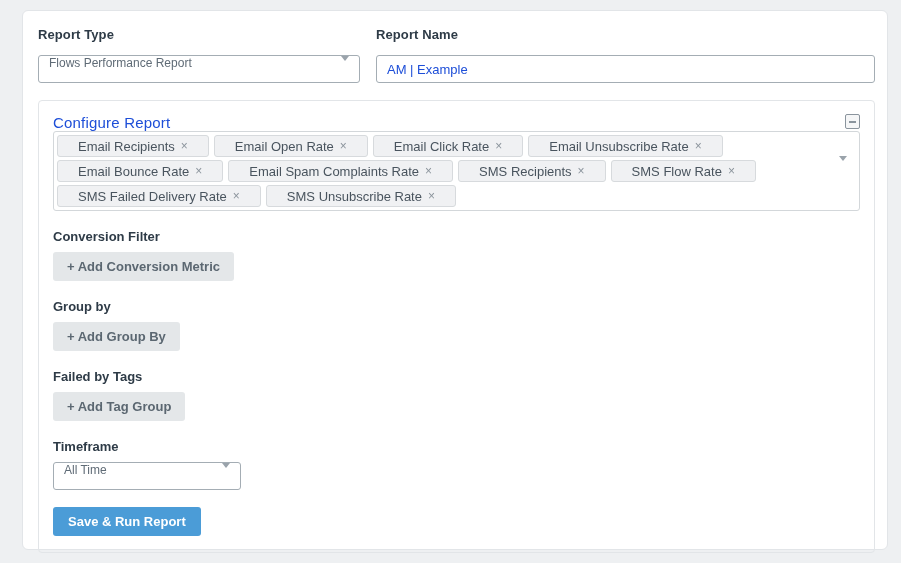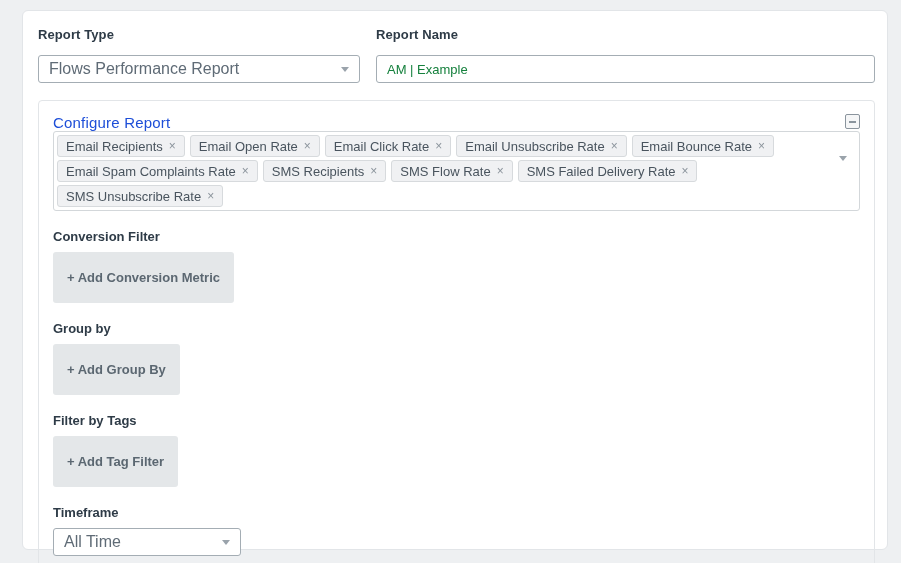--- a/index.html
+++ b/index.html
@@ -32,42 +32,41 @@
     color: #2e3b47;
     margin-bottom: 13px;
     letter-spacing: .1px;
   }
   .select-box {
     height: 28px;
     border: 1px solid #a4adb4;
     border-radius: 3px;
     background: #fff;
     display: flex;
-    align-items: center;
     padding: 0 10px;
-    font-size: 16px;
+    font-size: 12px;
     color: #5f6b76;
     cursor: pointer;
   }
   .select-box .grow { flex: 1; }
   .chev {
     width: 0; height: 0;
     border-left: 4px solid transparent;
     border-right: 4px solid transparent;
     border-top: 5px solid #9aa3ab;
     flex: none;
   }
   .text-input {
     width: 100%;
     height: 28px;
     border: 1px solid #a4adb4;
     border-radius: 3px;
     padding: 0 10px;
     font-size: 13px;
-    color: #15803d;
+    color: #1d4ed8;
     font-family: "Liberation Sans", sans-serif;
     outline: none;
     background: #fff;
   }
   .inner-card {
     flex: 1;
     border: 1px solid #e2e5e8;
     border-radius: 4px;
     padding: 13px 14px 16px 14px;
   }
@@ -120,38 +119,38 @@
     right: 12px;
     top: 24px;
   }
   .chip {
     display: inline-flex;
     align-items: center;
     height: 22px;
     background: #f0f1f3;
     border: 1px solid #d7dadd;
     border-radius: 3px;
-    padding: 0 8px;
+    padding: 0 20px;
     font-size: 13px;
     color: #49545e;
     white-space: nowrap;
   }
   .chip .chip-x {
     margin-left: 6px;
     color: #8b949c;
     font-size: 12px;
     cursor: pointer;
     line-height: 1;
   }
   .add-btn {
     display: inline-block;
     background: #e4e7e9;
     border: none;
     border-radius: 3px;
-    padding: 18px 14px;
+    padding: 7px 14px;
     font-size: 13px;
     font-weight: bold;
     color: #5b6771;
     font-family: "Liberation Sans", sans-serif;
     cursor: pointer;
   }
   .timeframe-select { width: 188px; margin-bottom: 0; }
   .save-btn {
     display: inline-block;
     margin-top: 17px;
@@ -237,22 +236,22 @@
         </span>
         <span class="chev"></span>
     </div>
 
     <div class="section-label">Conversion Filter</div>
     <button class="add-btn">+ Add Conversion Metric</button>
 
     <div class="section-label">Group by</div>
     <button class="add-btn">+ Add Group By</button>
 
-    <div class="section-label">Filter by Tags</div>
-    <button class="add-btn">+ Add Tag Filter</button>
+    <div class="section-label">Failed by Tags</div>
+    <button class="add-btn">+ Add Tag Group</button>
 
     <div class="section-label">Timeframe</div>
     <div class="select-box timeframe-select">
       <span class="grow">All Time</span>
       <span class="chev"></span>
     </div>
 
     <div>
       <button class="save-btn">Save &amp; Run Report</button>
     </div>

